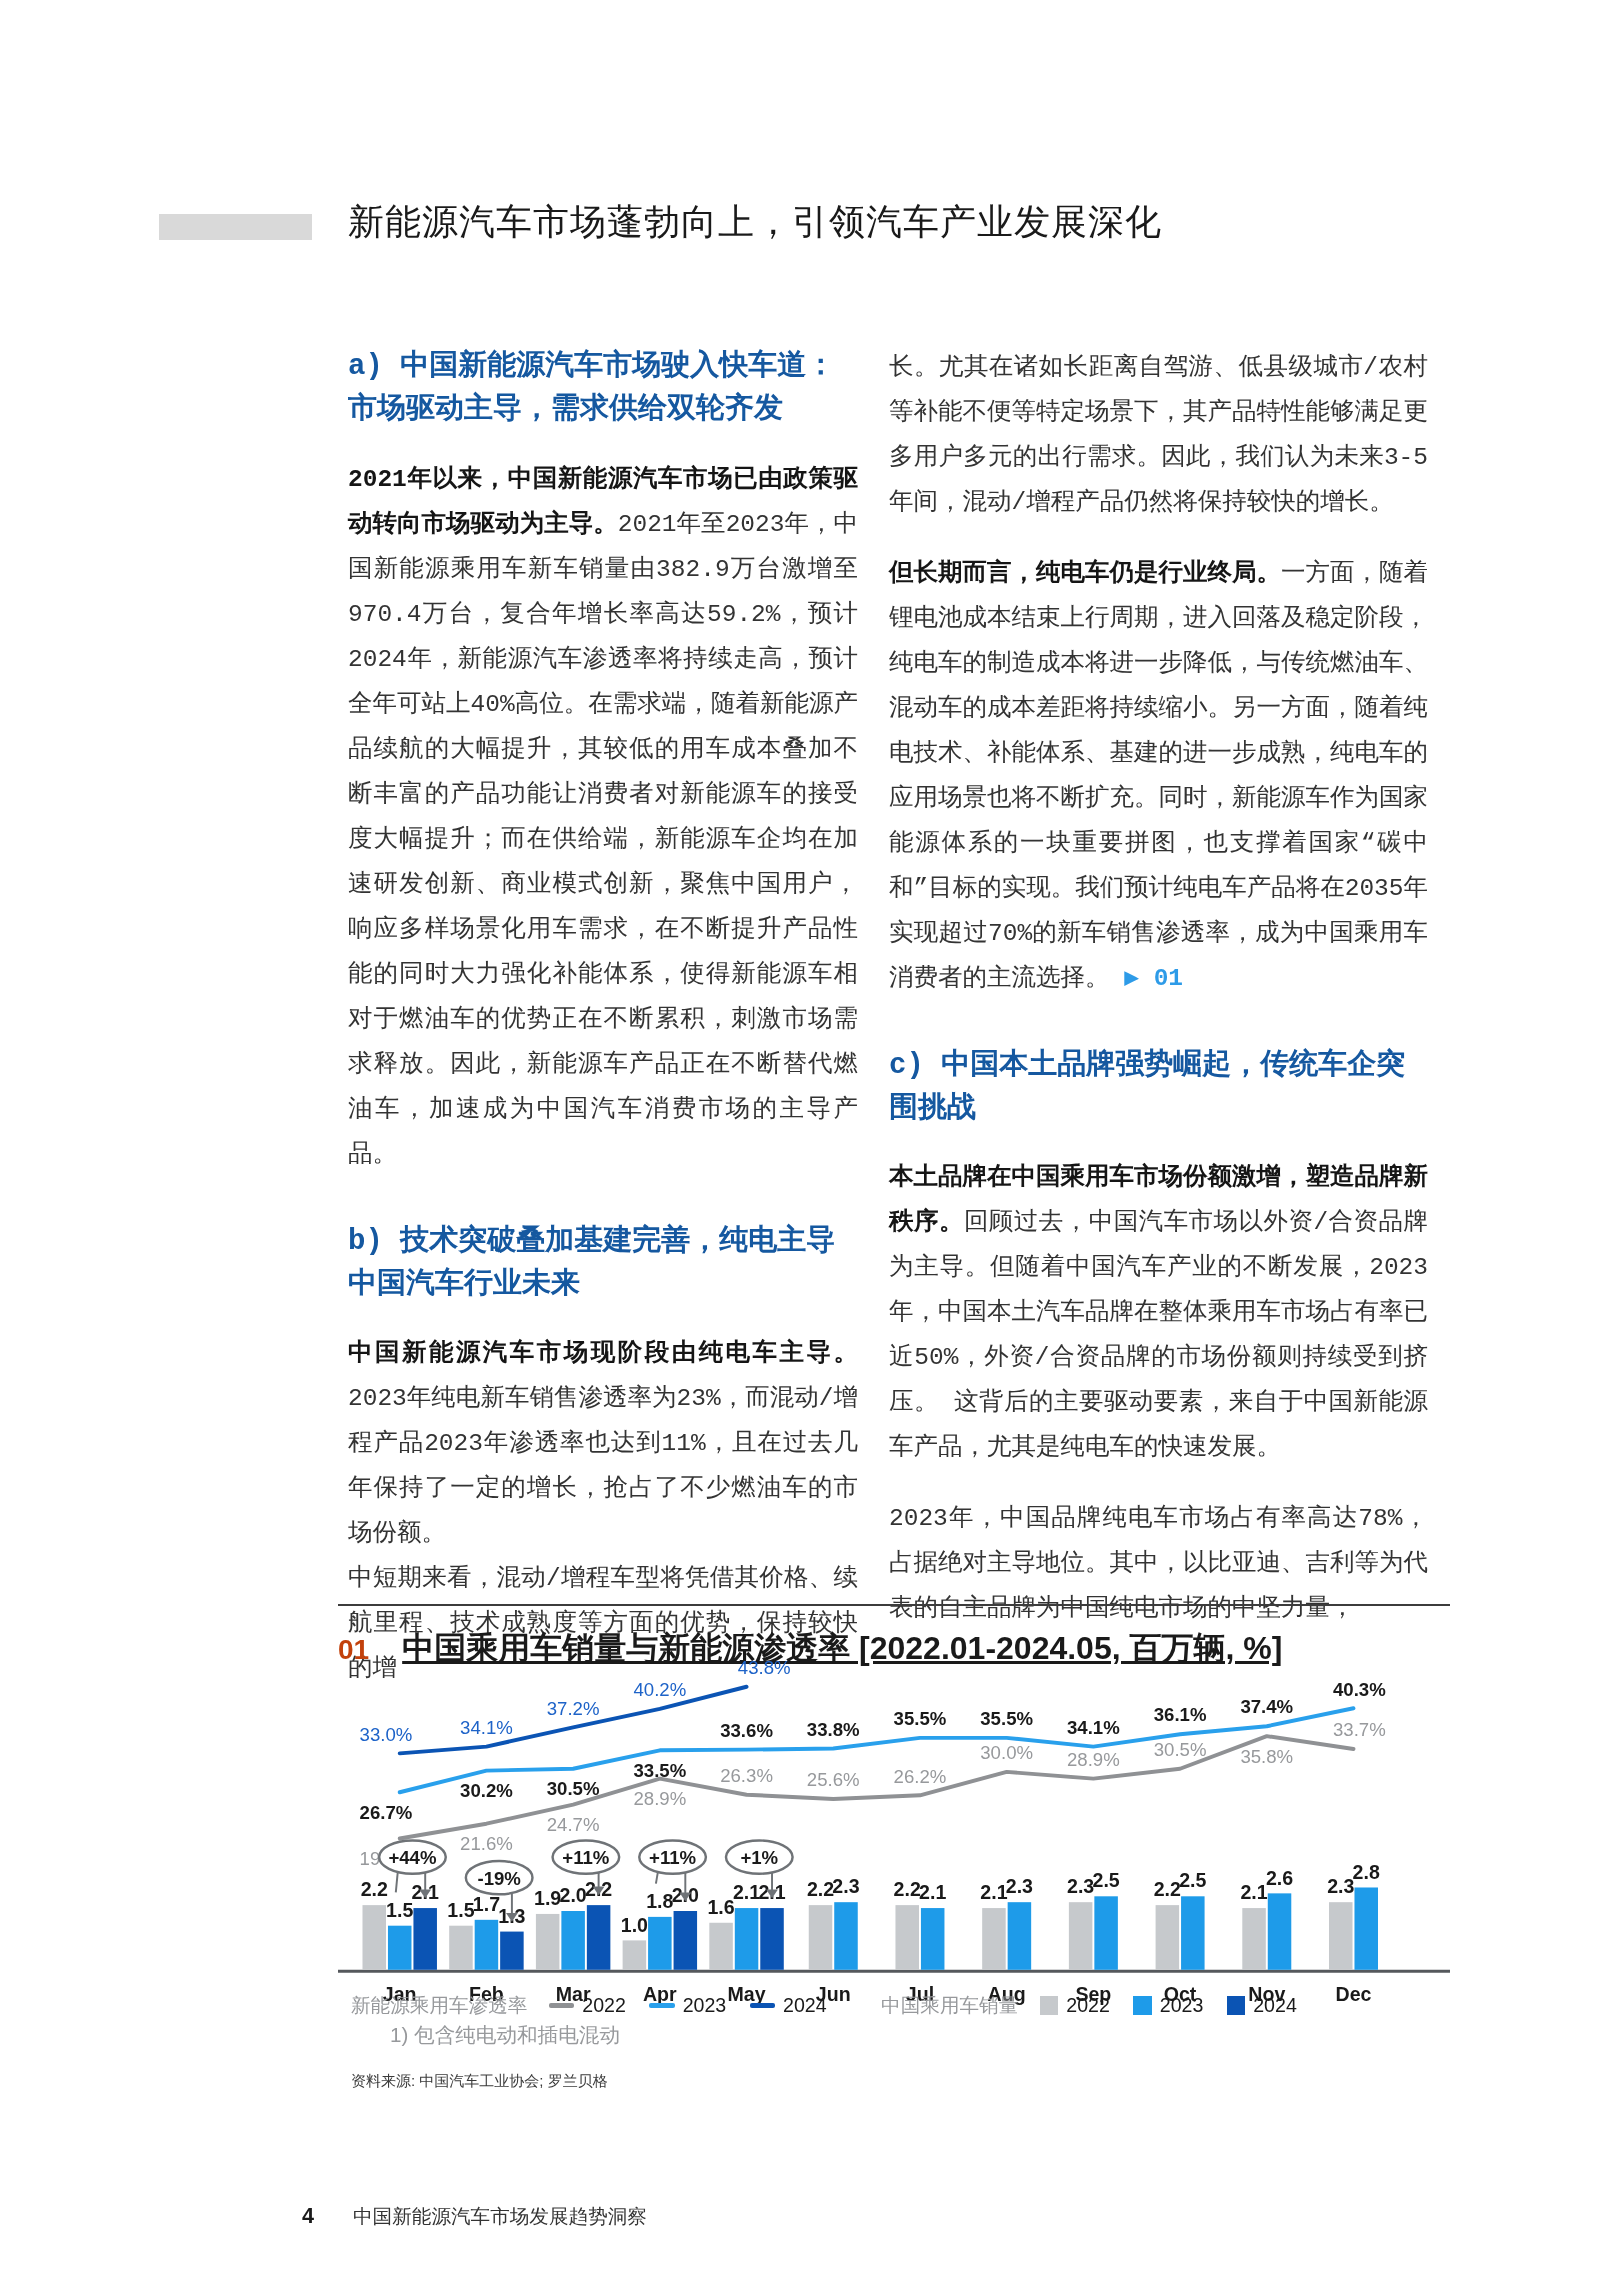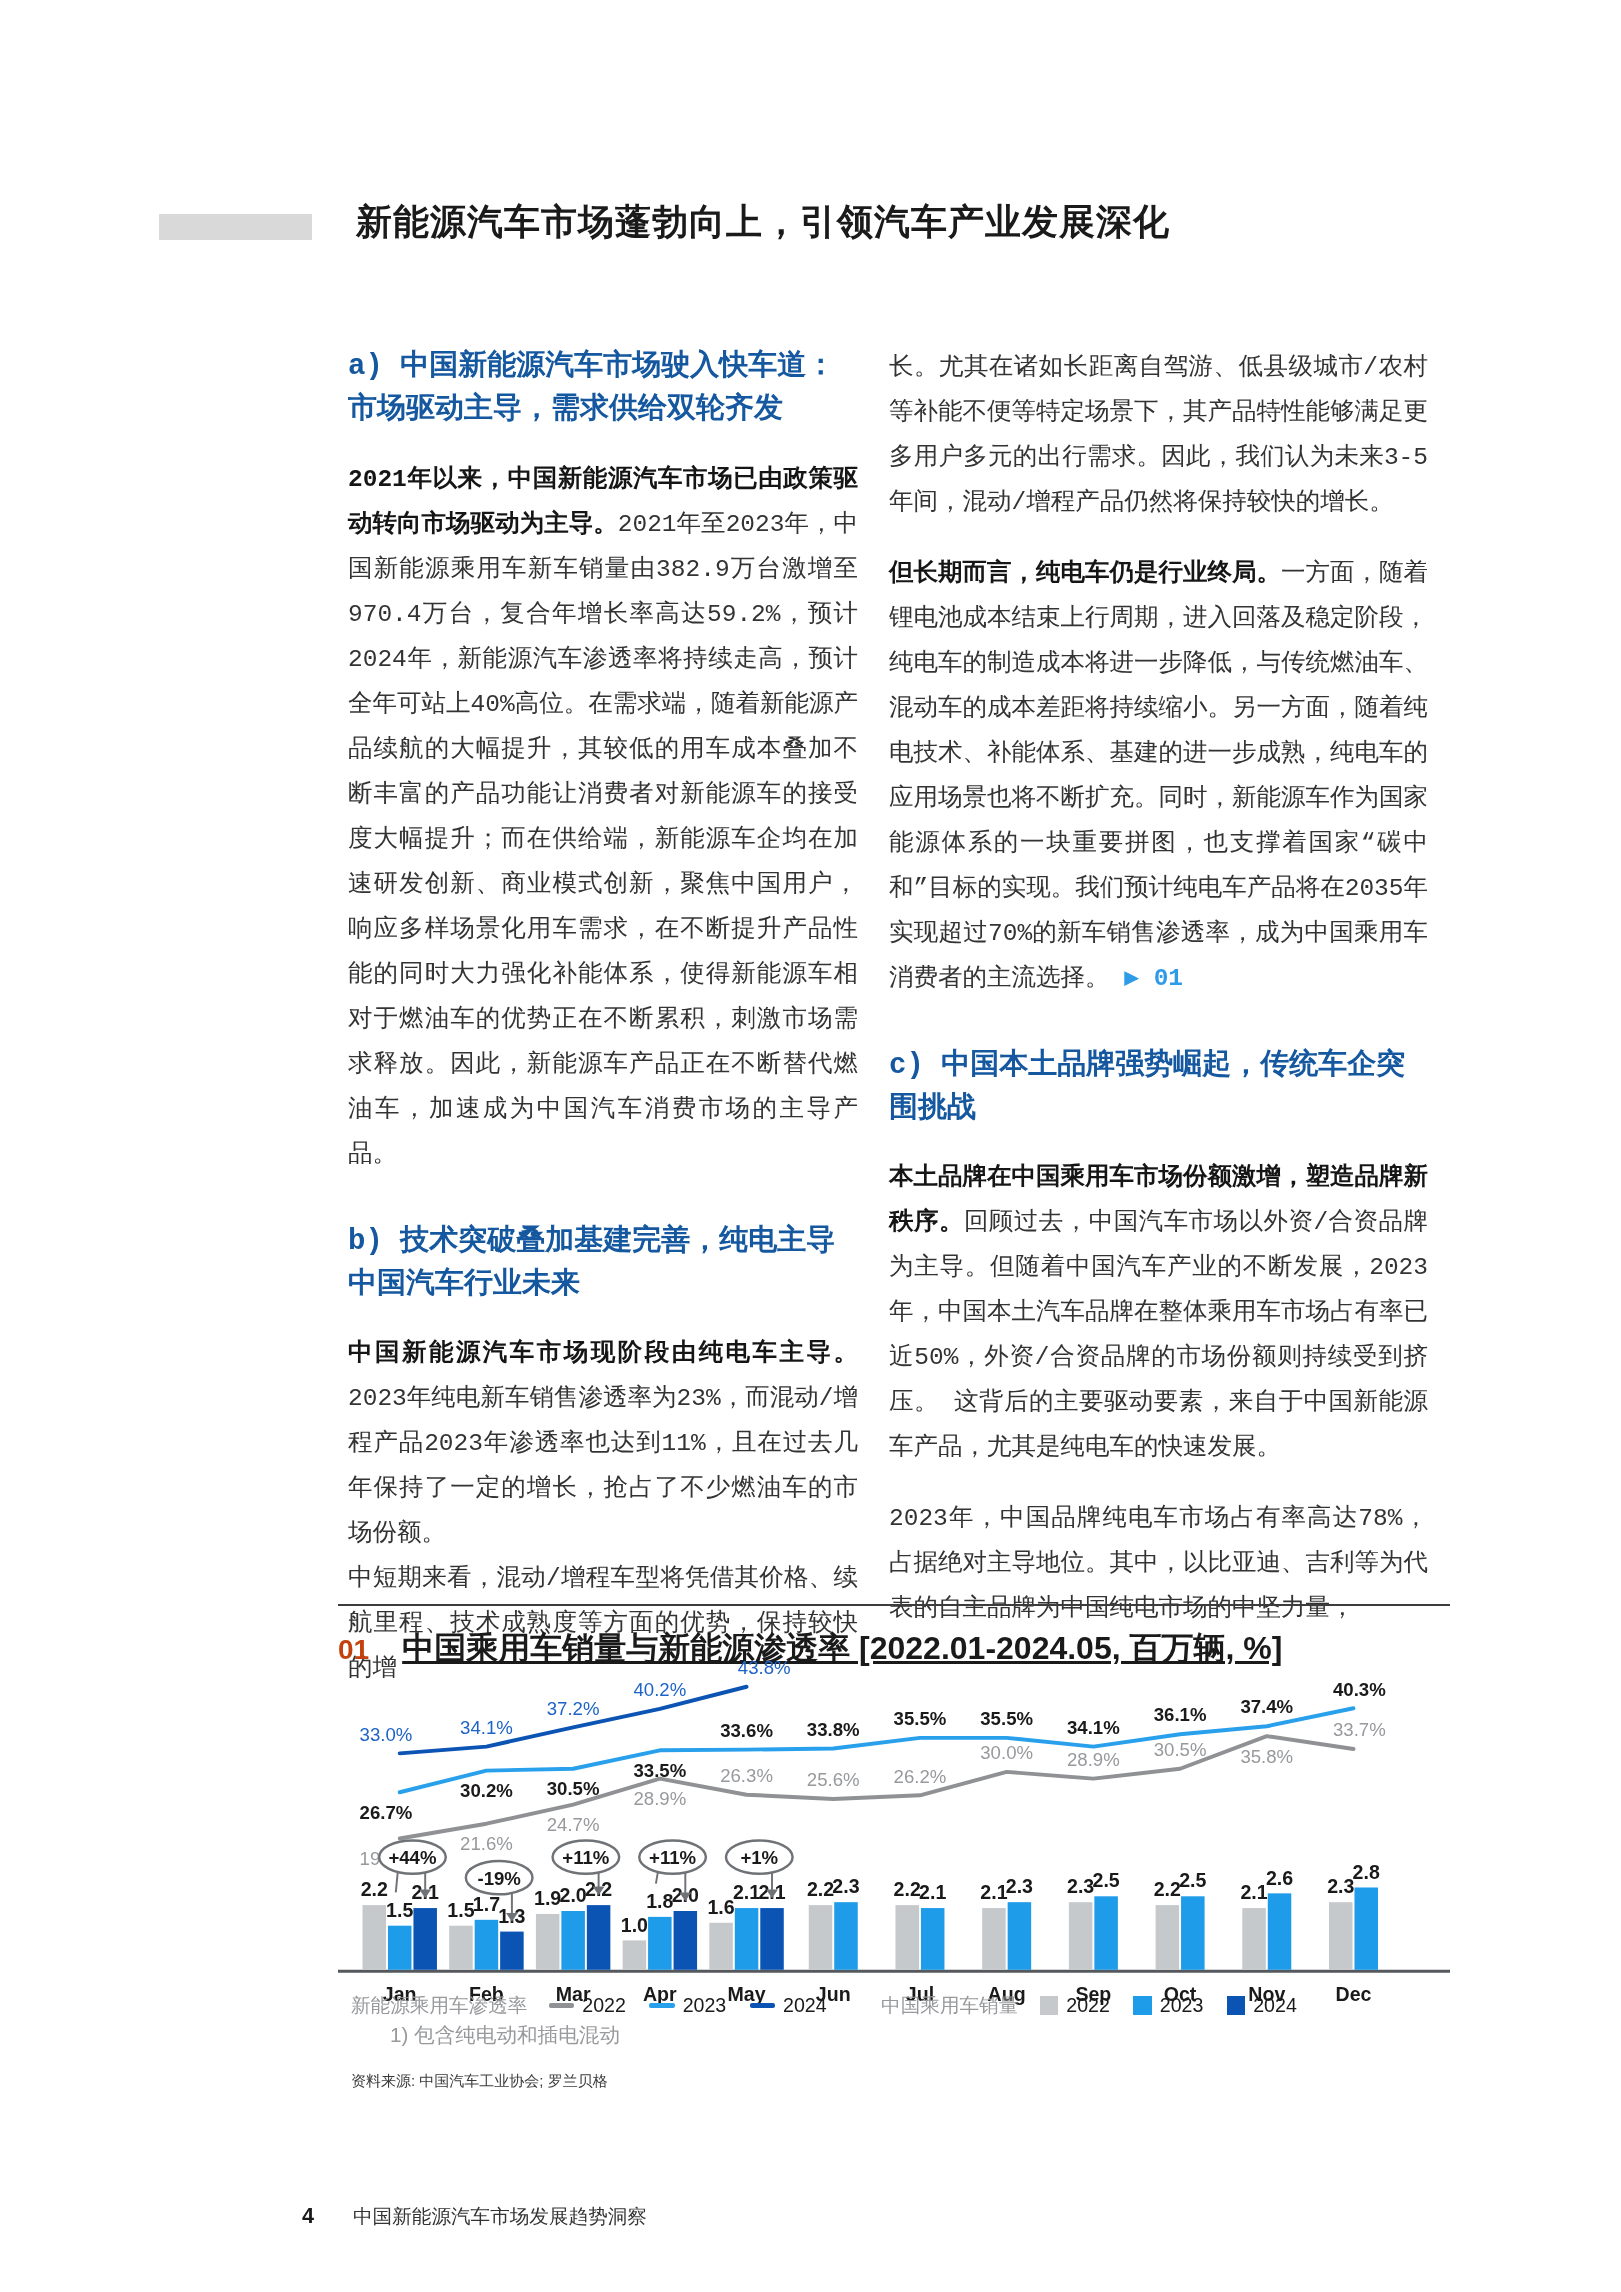--- a/index.html
+++ b/index.html
@@ -5,22 +5,22 @@
   * { margin:0; padding:0; box-sizing:border-box; }
   html,body { background:#888; }
   .page {
     position:relative; width:1621px; height:2293px; margin:0 auto;
     background:#ffffff; overflow:hidden;
     font-family:"Liberation Sans","DejaVu Sans",sans-serif;
     color:#2b2b2b;
   }
   .topbar { position:absolute; left:159px; top:214px; width:153px; height:25.5px; background:#D9D9D9; }
   .main-title {
-    position:absolute; left:356px; top:198px; width:1117px;
-    font-size:36px; font-weight:700; color:#1A1A1A; letter-spacing:1px;
+    position:absolute; left:348px; top:198px; width:1117px;
+    font-size:36px; font-weight:400; color:#1A1A1A; letter-spacing:1px;
   }
   .columns {
     position:absolute; left:348px; top:345px; width:1078px;
     display:grid; grid-template-columns:510px 539px; column-gap:31px;font-family:Liberation Mono, monospace;
   }
   .col { font-size:24.5px; line-height:45px; text-align:justify; color:#333; }
   .sec-heading {
     font-size:29px; line-height:43px; font-weight:700; color:#1558A0;
     text-align:left; margin-bottom:25.5px;
   }

